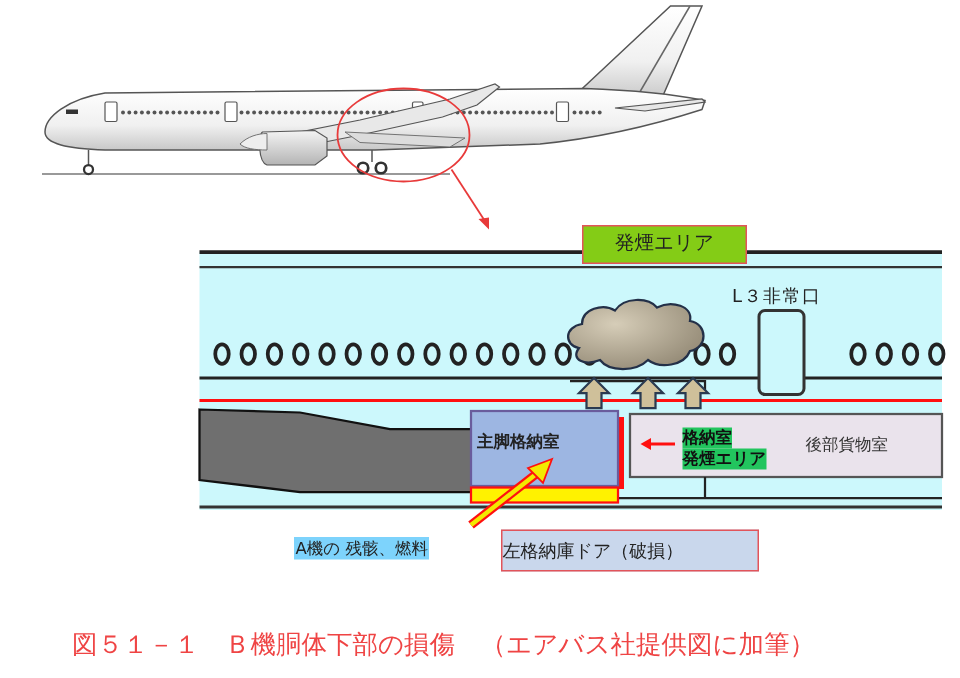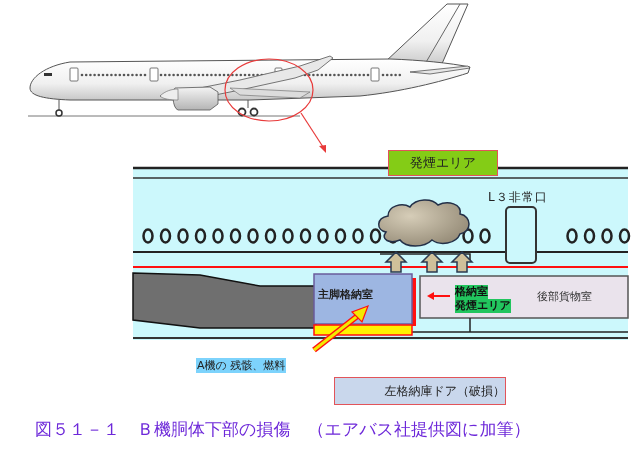--- a/index.html
+++ b/index.html
@@ -6,22 +6,22 @@
   body{width:640px;height:452px;position:relative;overflow:hidden;font-family:"DejaVu Sans",sans-serif;}
   #fig{position:absolute;left:0;top:0;width:640px;height:452px;}
   .lbl{position:absolute;font-family:"DejaVu Sans",sans-serif;white-space:nowrap;}
   .smoke-label{left:388px;top:150px;width:108px;height:24px;background:#84cc16;border:1px solid #e2545a;font-size:13px;line-height:24px;text-align:center;color:#222;}
   .l3-label{left:488px;top:189px;font-size:12px;color:#222;letter-spacing:1px;}
   .gear-label{left:318px;top:287px;font-size:11px;font-weight:bold;color:#222;}
   .bulkhead-label{left:455px;top:285px;font-size:11px;font-weight:bold;color:#111;line-height:14px;}
   .bulkhead-label span{background:#22c55e;display:inline-block;}
   .cargo-label{left:537px;top:289px;font-size:11px;color:#333;}
   .debris-label{left:196px;top:358px;font-size:11px;background:#7dd3fc;color:#222;padding:0 1px;}
-  .door-label{left:334px;top:353px;width:170px;height:26px;background:#c9d7ec;border:1px solid #e2545a;font-size:12px;line-height:26px;text-align:right;color:#222;margin-top:24px;}
-  .caption{left:35px;top:418px;font-family:"DejaVu Serif",serif;font-size:17px;color:#6d28d9;}
+  .door-label{left:334px;top:353px;width:170px;height:26px;background:#c9d7ec;border:1px solid #e2545a;font-size:12px;line-height:26px;text-align:left;color:#222;}
+  .caption{left:48px;top:418px;font-family:"DejaVu Serif",serif;font-size:17px;color:#ef4444;}
 </style>
 </head>
 <body>
 
 <svg id="fig" viewBox="0 0 640 452" xmlns="http://www.w3.org/2000/svg">
   <defs>
     <linearGradient id="fus" x1="0" y1="0" x2="0" y2="1">
       <stop offset="0" stop-color="#ffffff"></stop>
       <stop offset="0.6" stop-color="#f0f0f0"></stop>
       <stop offset="1" stop-color="#c8c8c8"></stop>

